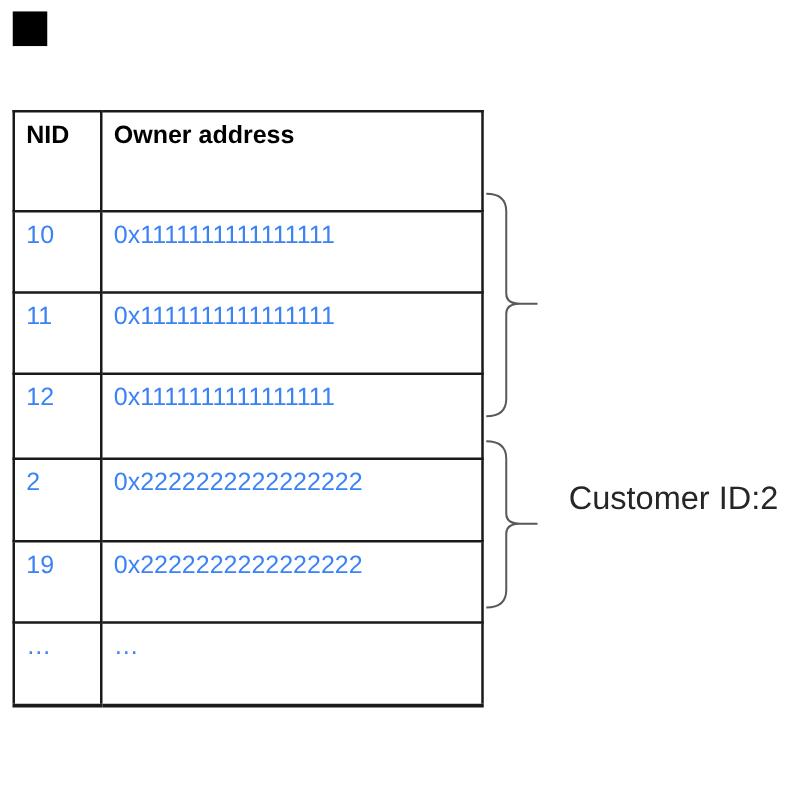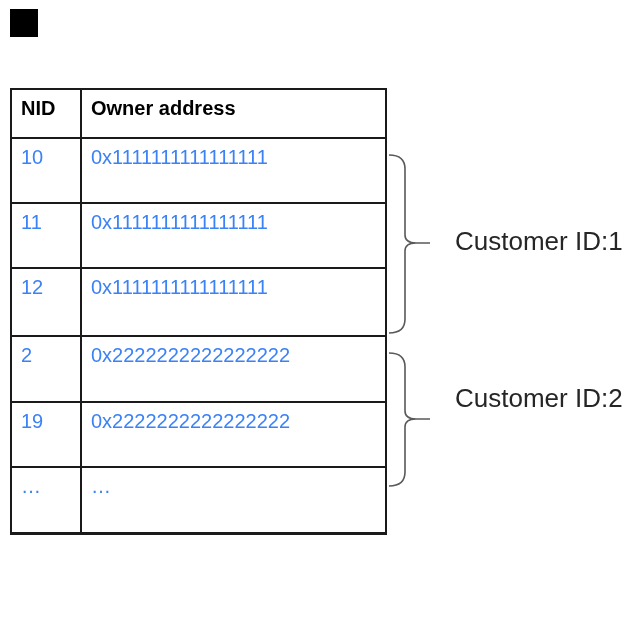--- a/index.html
+++ b/index.html
@@ -78,21 +78,21 @@
   <svg class="corner-marker" viewBox="0 0 28 28" width="28" height="28">
     <rect x="0" y="0" width="28" height="28" fill="#000000"></rect>
   </svg>
 
   <table class="nid-table">
     <colgroup>
       <col class="col-nid">
       <col class="col-addr">
     </colgroup>
     <tbody>
-        <tr style="height:49px">
+        <tr style="height:80px">
       <th>NID</th>
       <th>Owner address</th>
     </tr>
     <tr style="height:65px">
       <td>10</td>
       <td>0x1111111111111111</td>
     </tr>
     <tr style="height:65px">
       <td>11</td>
       <td>0x1111111111111111</td>
@@ -117,17 +117,16 @@
     </table>
 
   <svg class="brace brace-1" width="50" height="182" viewBox="0 0 50 182">
     <path d="M3,2 Q19,2 19,16 L19,82 Q19,90 30,90 Q19,90 19,98 L19,166 Q19,180 3,180 M30,90 L44,90" fill="none" stroke-width="1.6" stroke="#595959"></path>
   </svg>
 
   <svg class="brace brace-2" width="50" height="137" viewBox="0 0 50 137">
     <path d="M3,2 Q19,2 19,16 L19,60 Q19,68 30,68 Q19,68 19,76 L19,121 Q19,135 3,135 M30,68 L44,68" fill="none" stroke-width="1.6" stroke="#595959"></path>
   </svg>
 
-  <div class="group-label group-label-1">Customer ID:1</div>
 
   <div class="group-label group-label-2">Customer ID:2</div>
 
 </div>
 
 </body></html>

